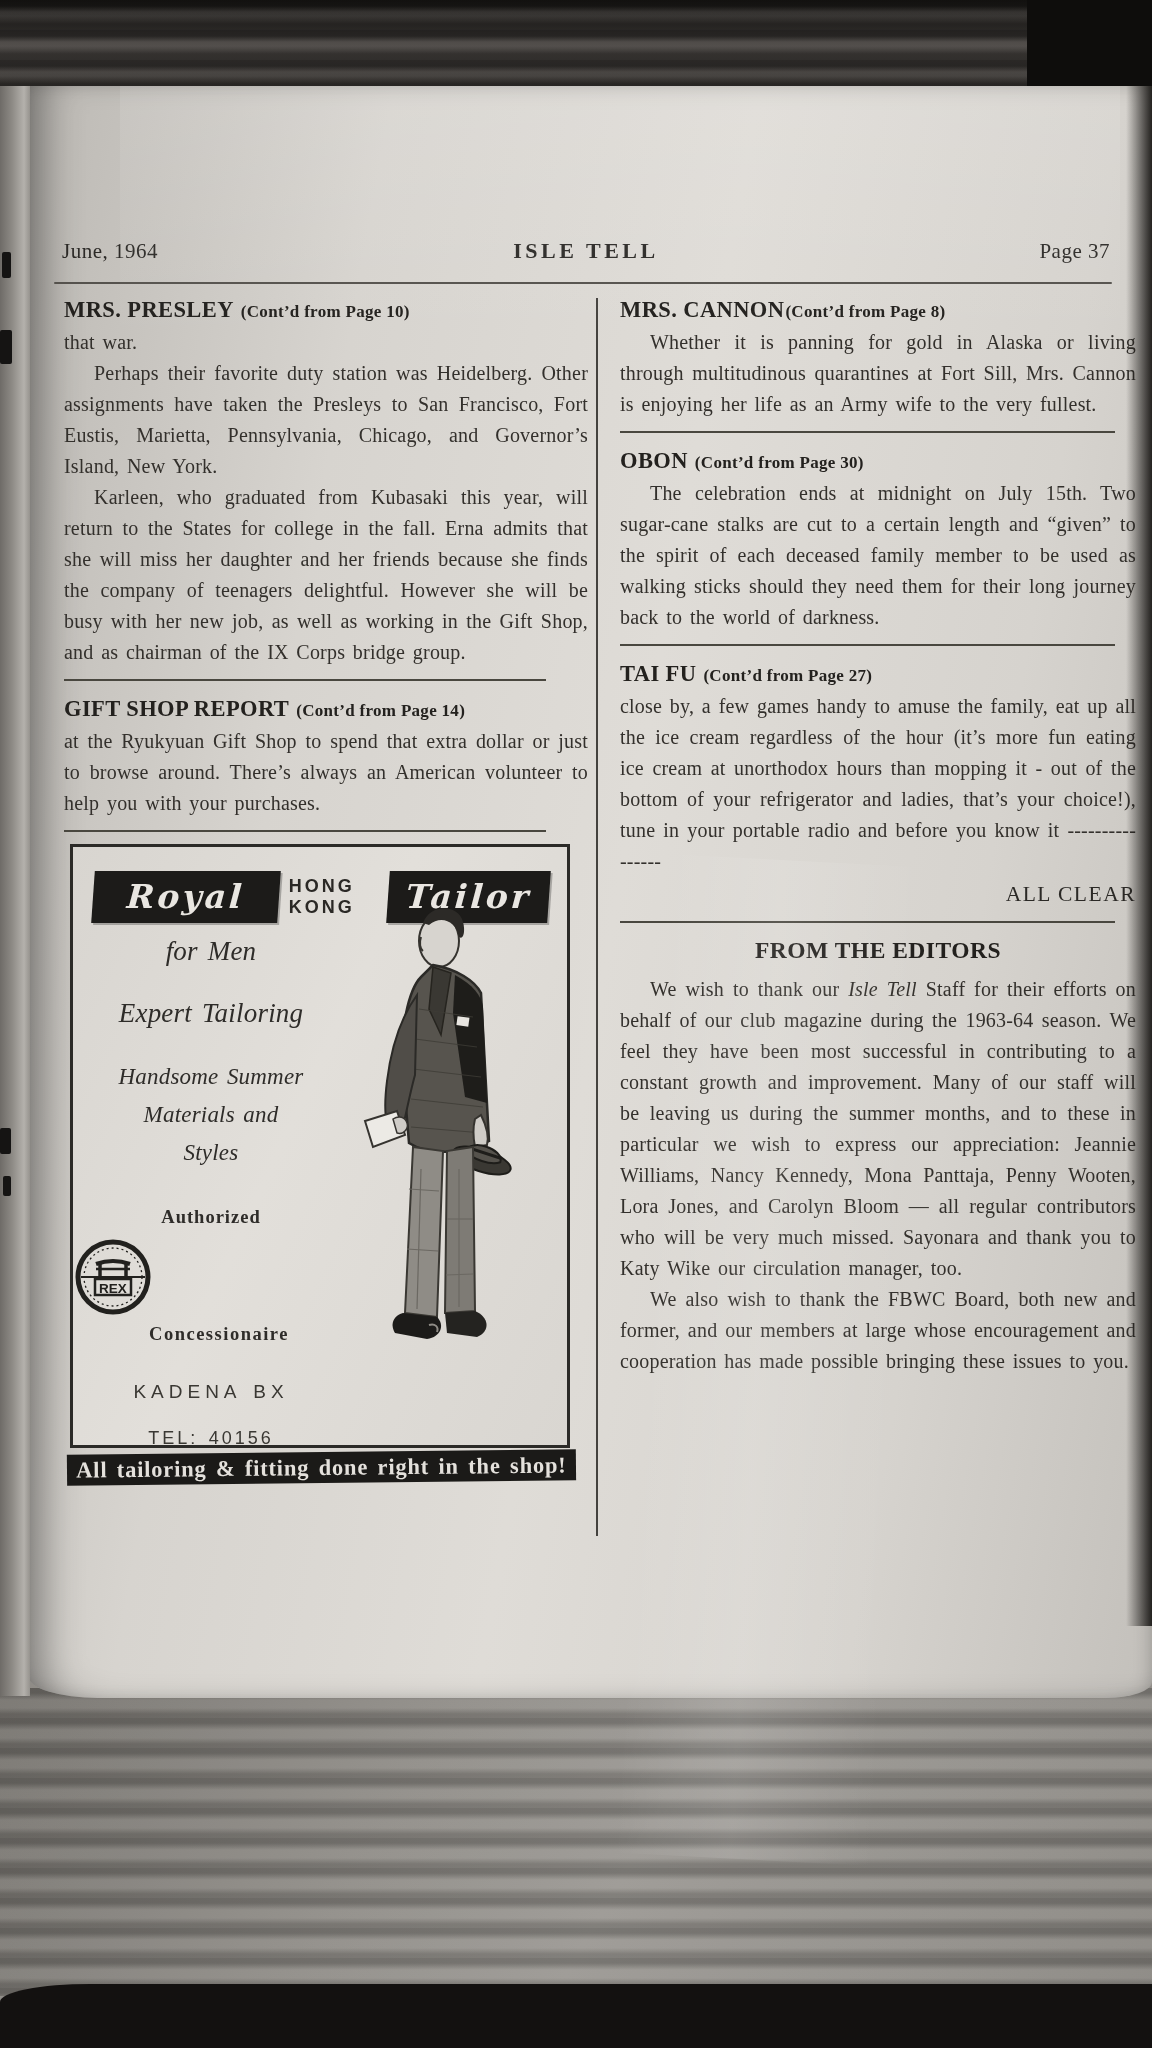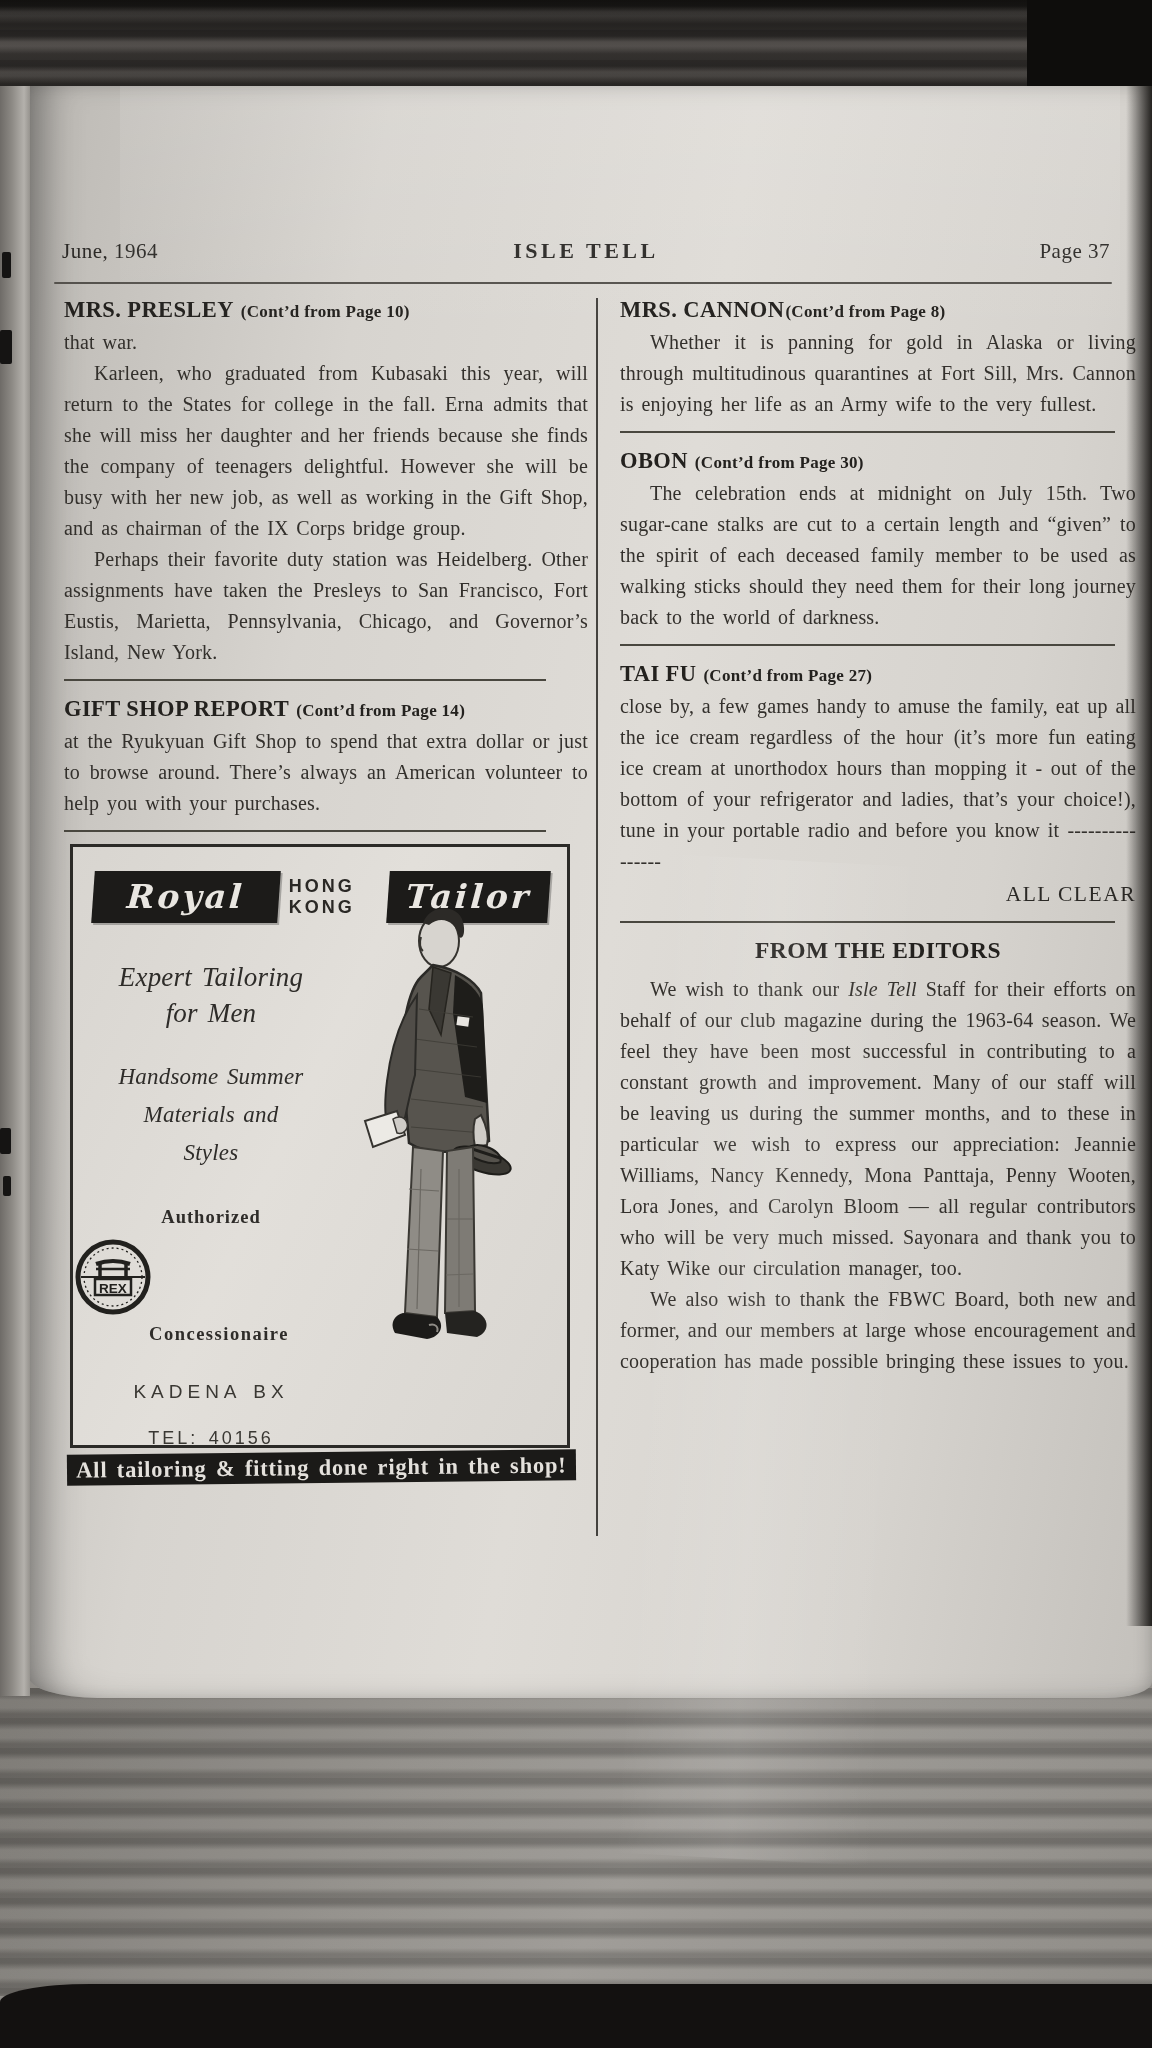--- a/index.html
+++ b/index.html
@@ -141,22 +141,22 @@
     <div class="header-rule"></div>
 
     <div class="col-divider"></div>
 
     <div class="col col-left">
 
       <h3 class="sec-head">
         <span class="sec-title">MRS. PRESLEY</span><span class="sec-cont">(Cont’d from Page 10)</span>
       </h3>
       <p>that war.</p>
+      <p class="indent">Perhaps their favorite duty station was Heidelberg.  Other assignments have taken the Presleys to San Francisco, Fort Eustis, Marietta, Pennsylvania, Chicago, and Governor’s Island, New York.</p>
       <p class="indent">Karleen, who graduated from Kubasaki this year, will return to the States for college in the fall. Erna admits that she will miss her daughter and her friends because she finds the company of teenagers delightful.  However she will be busy with her new job, as well as working in the Gift Shop, and as chairman of the IX Corps bridge group.</p>
-      <p class="indent">Perhaps their favorite duty station was Heidelberg.  Other assignments have taken the Presleys to San Francisco, Fort Eustis, Marietta, Pennsylvania, Chicago, and Governor’s Island, New York.</p>
 
       <hr class="divider short">
 
       <h3 class="sec-head">
         <span class="sec-title">GIFT SHOP REPORT</span><span class="sec-cont">(Cont’d from Page 14)</span>
       </h3>
       <p>at the Ryukyuan Gift Shop to spend that extra dollar or just to browse around.  There’s always an American volunteer to help you with your purchases.</p>
 
       <hr class="divider short">
 
@@ -165,22 +165,22 @@
           <div class="brand-box">Royal</div>
           <div class="brand-mid">
             <span style="display:block">HONG</span>
             <span style="display:block">KONG</span>
           </div>
           <div class="brand-box right">Tailor</div>
         </div>
 
         <div class="ad-main">
           <div class="ad-copy">
+            <p class="ad-line-big">for Men</p>
             <p class="ad-line-big ad-gap1">Expert Tailoring</p>
-            <p class="ad-line-big">for Men</p>
             <p class="ad-line-med ad-gap2">Handsome Summer</p>
             <p class="ad-line-med">Materials and</p>
             <p class="ad-line-med">Styles</p>
             <p class="ad-authorized">Authorized</p>
             <div class="rex-wrap">
               <svg width="80" height="80" viewBox="0 0 80 80">
                 <circle cx="40" cy="40" r="35" fill="none" stroke="#22211e" stroke-width="5"></circle>
                 <circle cx="40" cy="40" r="29" fill="none" stroke="#22211e" stroke-width="1.3" stroke-dasharray="2 3"></circle>
                 <path d="M23,27 Q40,21 57,27" fill="none" stroke="#22211e" stroke-width="4"></path>
                 <line x1="27" y1="25" x2="27" y2="39" stroke="#22211e" stroke-width="3.5"></line>

